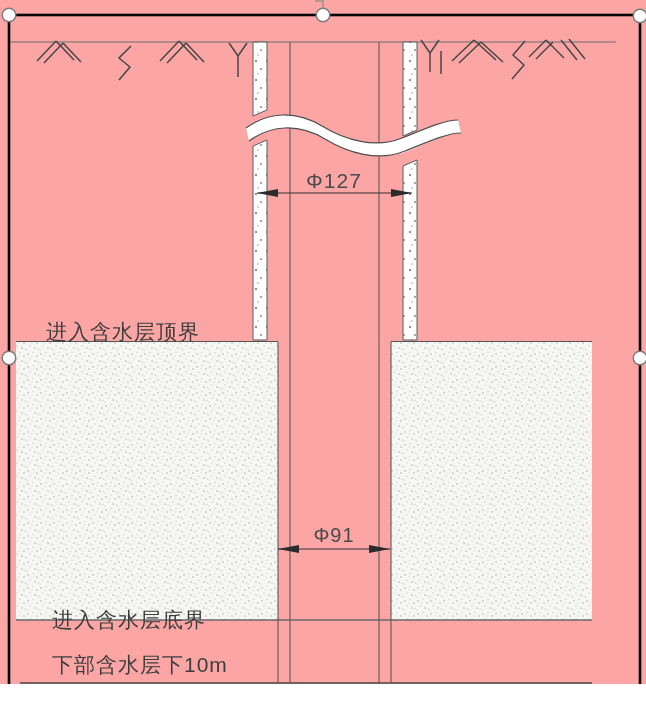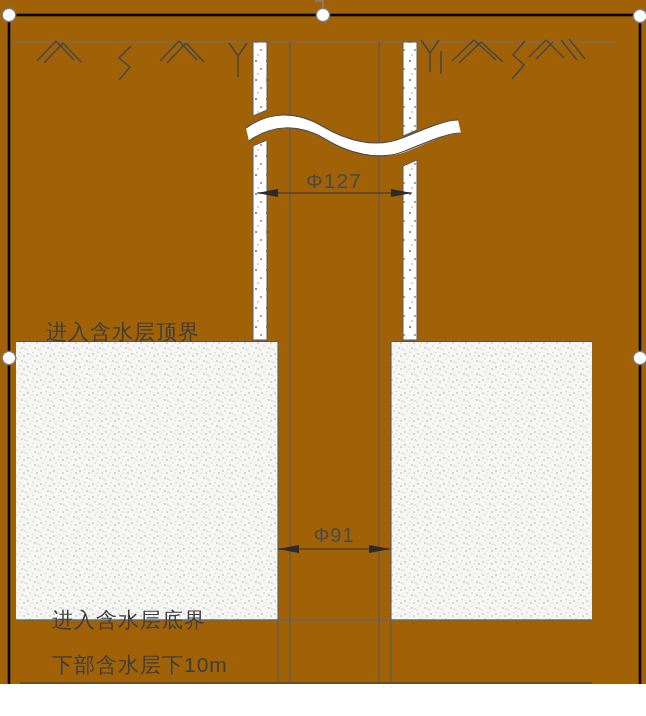--- a/index.html
+++ b/index.html
@@ -1,20 +1,20 @@
 <!DOCTYPE html>
 <html><head>
 <meta charset="utf-8">
 <style>
   html, body { margin: 0; padding: 0; background: #ffffff; }
   .screen {
     position: relative;
     width: 646px;
     height: 684px;
-    background: #a16207;
+    background: #fca5a5;
     overflow: hidden;
     font-family: "Liberation Sans", sans-serif;
   }
   svg { display: block; }
   .thin      { stroke: #6e6e6e; stroke-width: 1.2; }
   .thin-dk   { stroke: #555555; stroke-width: 1.2; }
   .pipe      { stroke: #5a5a5a; stroke-width: 1.1; }
   .boundary  { stroke: #686868; stroke-width: 1.6; }
   .bottomln  { stroke: #4a4a4a; stroke-width: 1.6; }
   .wave      { stroke: #4f4f4f; stroke-width: 1.2; fill: none; }

